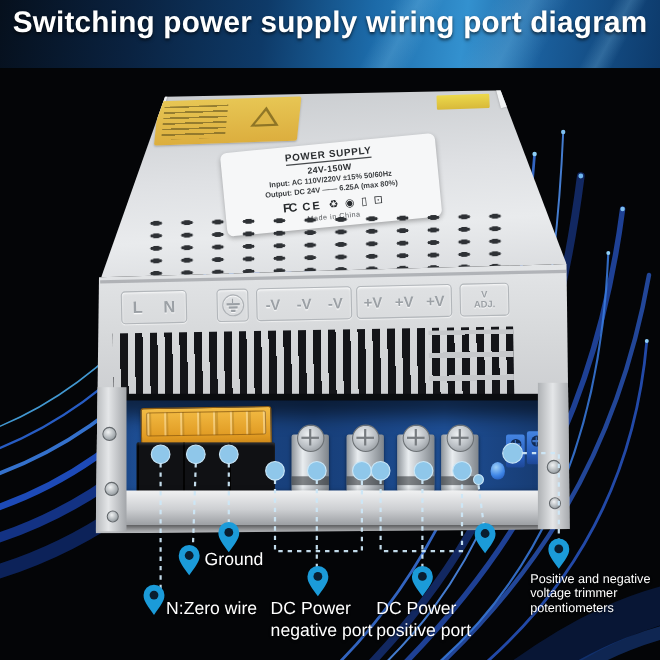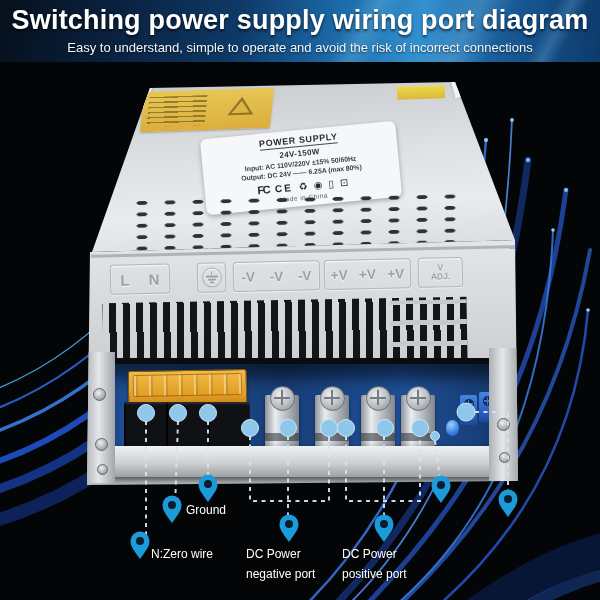--- a/index.html
+++ b/index.html
@@ -112,34 +112,33 @@
        background:linear-gradient(180deg,#f0f1f2 0%,#cdcfd2 55%,#9da0a4 100%);
        box-shadow:0 3px 6px rgba(0,0,0,.6);}
   .flange{position:absolute;width:30px;background:linear-gradient(90deg,#aeb1b4 0%,#e4e6e8 45%,#a2a5a9 100%);}
   .flange.l{left:0px;top:112px;height:131px;}
   .flange.r{left:404px;top:108px;height:133px;}
   .screwhead{position:absolute;width:11px;height:11px;border-radius:50%;
        background:radial-gradient(circle at 40% 35%,#f0f2f3,#aab0b4 60%,#72787c 100%);border:1px solid #63686c;}
   
   svg.callouts{position:absolute;left:0;top:0;z-index:5;pointer-events:none;}
   .lbl{position:absolute;color:#fff;z-index:6;white-space:pre-line;text-shadow:0 1px 2px rgba(0,0,0,.8);}
-  .lbl-lg{font-size:12px;line-height:20px;}
+  .lbl-lg{font-size:16px;line-height:20px;}
   .lbl-sm{font-size:11.5px;line-height:13px;}
 </style>
 </head>
 <body>
 
 <div id="stage">
 
   <div class="hdr">
     <div class="streak s1"></div>
     <div class="streak s2"></div>
     <div class="streak s3"></div>
     <div class="hdr-title">Switching power supply wiring port diagram</div>
-    <div class="hdr-sub">Easy to understand, simple to operate and avoid the risk of incorrect connections</div>
   </div>
 
   <div class="scene"></div>
 
   <svg class="bg" width="600" height="600" viewBox="0 0 600 600">
     <g fill="none" stroke-linecap="round">
       <path d="M -40 530 C 140 490, 260 350, 318 150" stroke="#143a9c" stroke-width="13" opacity="0.55"></path>
       <path d="M -40 500 C 130 460, 250 320, 305 130" stroke="#1a46b8" stroke-width="9" opacity="0.7"></path>
       <path d="M -30 470 C 120 430, 230 300, 290 112" stroke="#2257d6" stroke-width="6" opacity="0.85"></path>
       <path d="M -30 440 C 110 400, 220 280, 275 105" stroke="#3a7de2" stroke-width="3.5" opacity="0.9"></path>
@@ -329,14 +328,17 @@
         </g>
     </g>
   </svg>
 
   <div class="lbl lbl-lg" style="left:186px;top:500px">Ground</div>
   <div class="lbl lbl-lg" style="left:151px;top:544px">N:Zero wire</div>
   <div class="lbl lbl-lg" style="left:246px;top:544px">DC Power
 negative port</div>
   <div class="lbl lbl-lg" style="left:342px;top:544px">DC Power
 positive port</div>
+  <div class="lbl lbl-sm" style="left:482px;top:521px">Positive and negative
+voltage trimmer
+potentiometers</div>
 
 </div>
 
 </body></html>

